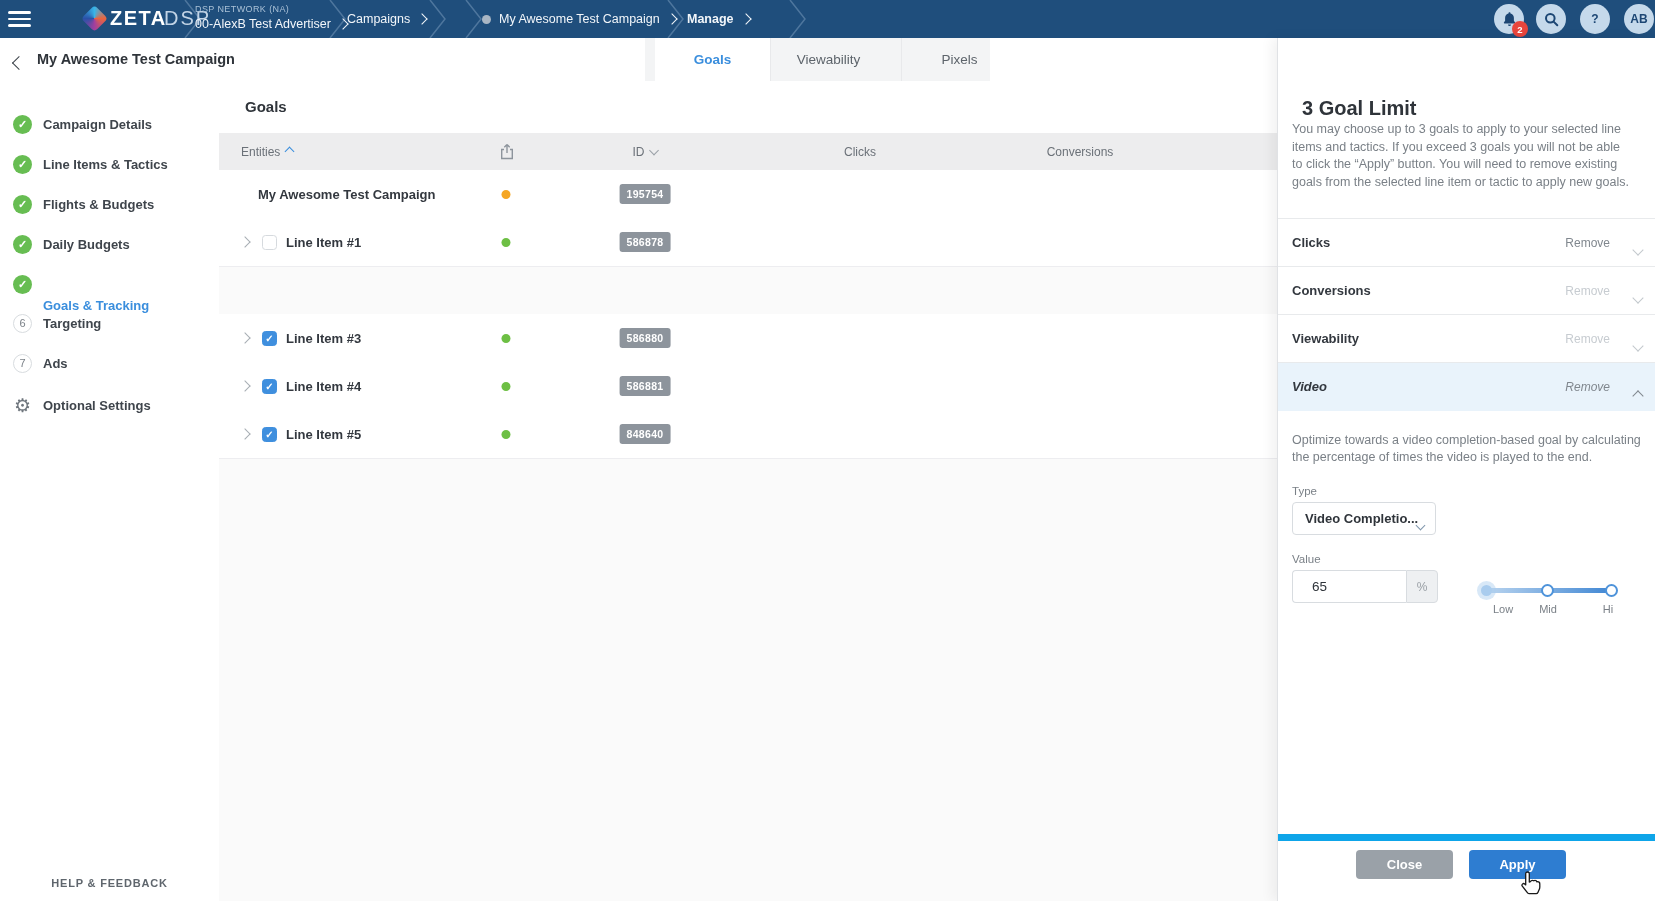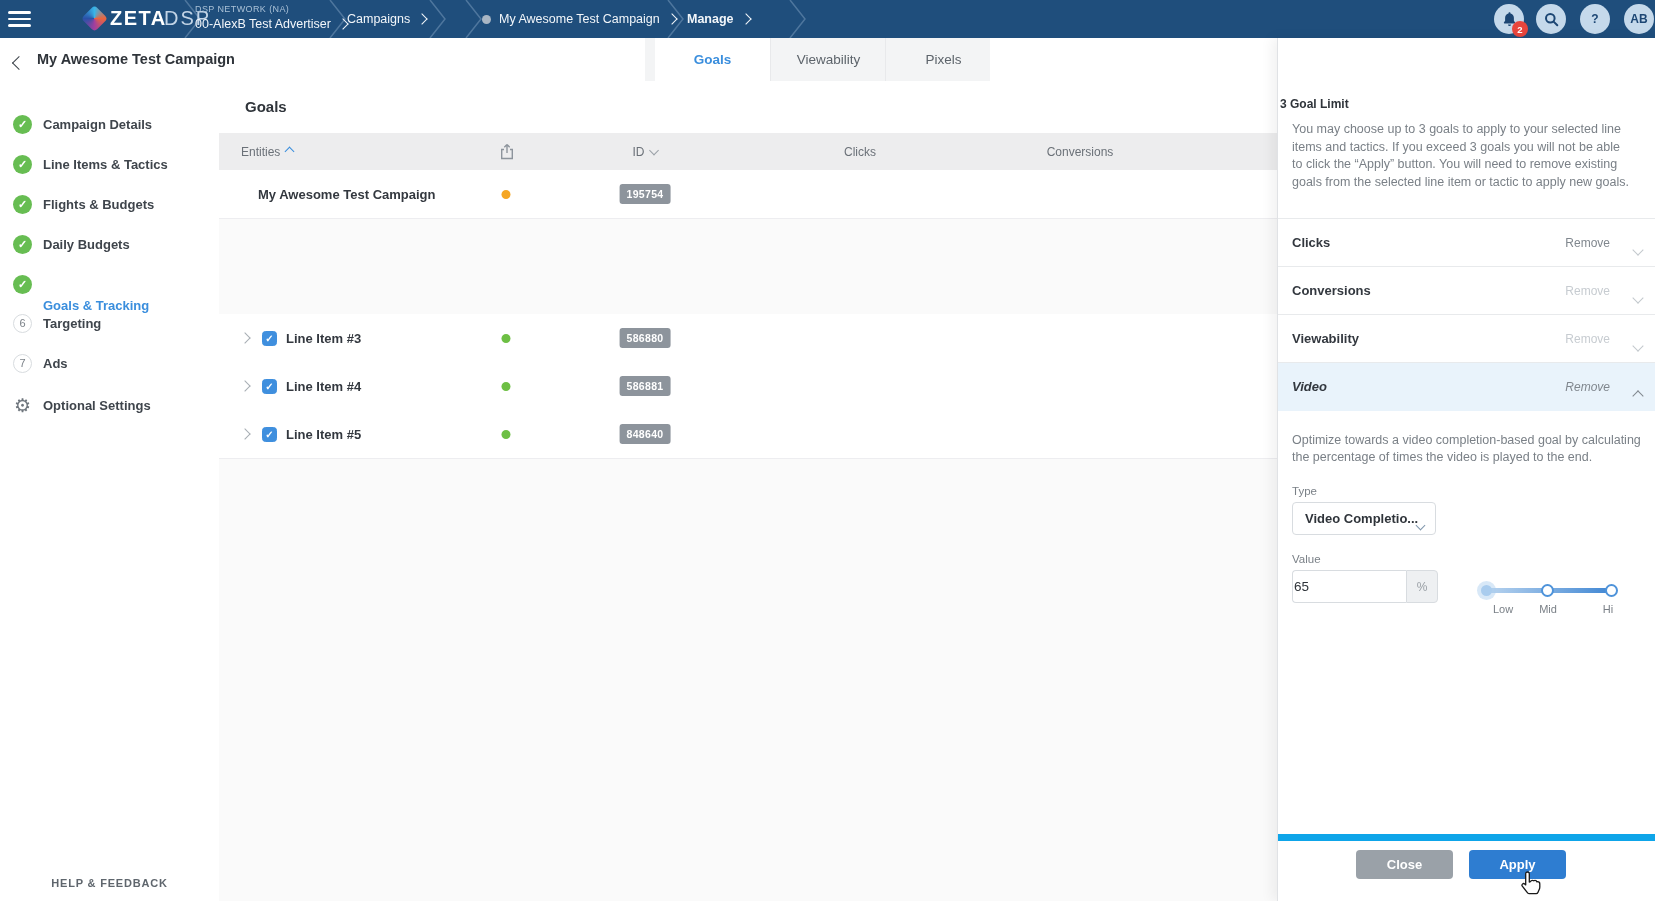--- a/index.html
+++ b/index.html
@@ -87,38 +87,38 @@
   .exp{color:#a7adb3;cursor:pointer;}
 
   
   .panel{position:absolute;left:1277px;top:38px;width:378px;height:863px;background:#fff;
          border-left:1px solid #e0e2e5;box-shadow:-5px 0 12px rgba(0,0,0,.06);}
   .panel-head{position:absolute;left:0;top:0;width:100%;height:45px;border-bottom:1px solid #e4e6e8;}
   .panel-title{position:absolute;left:14px;line-height:45px;font-size:13.5px;font-weight:bold;color:#2f343a;}
   .count-badge{position:absolute;left:211px;top:15px;min-width:18px;height:16px;border-radius:3px;
                background:#8d949c;color:#fff;font-size:10.5px;font-weight:bold;display:flex;
                align-items:center;justify-content:center;}
-  .limit-h{position:absolute;left:2px;top:59px;font-size:12px;font-weight:bold;color:#2f343a;}
+  .limit-h{position:absolute;left:24px;top:59px;font-size:20px;font-weight:bold;color:#2f343a;}
   .limit-p{position:absolute;left:14px;top:83px;width:338px;font-size:12.5px;line-height:17.5px;color:#7a8087;}
   .goalrow{position:absolute;left:0;width:100%;height:48px;border-top:1px solid #e8eaec;background:#fff;}
   .goalrow.hl{background:#e9f3fb;}
   .goalrow .lbl{position:absolute;left:14px;line-height:48px;font-size:13px;font-weight:600;color:#33383f;}
   .goalrow .remove{position:absolute;right:46px;line-height:48px;font-size:12px;color:#80878e;cursor:pointer;}
   .goalrow .remove.dis{color:#c7ccd1;}
   .goalrow .gchev{position:absolute;right:14px;top:21px;color:#c3c8cd;cursor:pointer;}
   .goalrow .gchev.dark{color:#80878e;top:23px;}
   .vdesc{position:absolute;left:14px;top:394px;width:350px;font-size:12.5px;line-height:17px;color:#7a8087;}
   .flabel{position:absolute;left:14px;font-size:11.5px;color:#7a8087;}
   .dropdown{position:absolute;left:14px;top:464px;width:144px;height:33px;border:1px solid #d8dce0;
             border-radius:4px;background:#fff;box-sizing:border-box;cursor:pointer;}
   .dropdown .val{position:absolute;left:12px;line-height:31px;font-size:13px;font-weight:bold;color:#2f343a;}
   .dropdown .dchev{position:absolute;right:11px;top:12px;color:#7f96ac;}
   .inputwrap{position:absolute;left:14px;top:532px;width:146px;height:33px;display:flex;}
   .inputwrap input{width:114px;height:33px;border:1px solid #d8dce0;border-right:none;
-                   border-radius:4px 0 0 4px;padding:0 0 0 1px;font-size:13.5px;color:#2f343a;
+                   border-radius:4px 0 0 4px;padding:0 0 0 19px;font-size:13.5px;color:#2f343a;
                    font-family:"Liberation Sans",sans-serif;box-sizing:border-box;outline:none;}
   .suffix{width:32px;height:33px;background:#eef0f2;border:1px solid #d8dce0;border-radius:0 4px 4px 0;
           box-sizing:border-box;display:flex;align-items:center;justify-content:center;
           font-size:12px;color:#9aa0a6;}
   .slider{position:absolute;left:206px;top:540px;width:130px;height:24px;}
   .strack{position:absolute;left:2px;top:10px;width:127px;height:5px;border-radius:3px;
           background:linear-gradient(90deg,#b9d4ef,#3f86d3);}
   .snode{position:absolute;border-radius:50%;cursor:pointer;}
   .snode.lo{left:-3px;top:7px;width:11px;height:11px;background:#a9ccee;box-shadow:0 0 0 4px rgba(169,204,238,.45);}
   .snode.mid{left:57px;top:6px;width:13px;height:13px;background:#fff;border:2px solid #4e93da;box-sizing:border-box;}
@@ -218,21 +218,21 @@
       <span>AB</span>
     </div>
   </div>
 
   <div class="pagehead">
     <span class="back"><span class="chev left" style="width:9px;height:9px;"></span></span>
     <span class="page-title">My Awesome Test Campaign</span>
     <div class="tabstrip">
       <div class="tab active" style="left:10px;">Goals</div>
       <div class="tab" style="left:125px;">Viewability</div>
-      <div class="tab" style="left:240px;">Pixels</div>
+      <div class="tab" style="left:256px;">Pixels</div>
     </div>
   </div>
 
   <div class="sidebar">
     <div class="side-item" style="top:33px;">
       <span class="side-ic ic-done"></span>
       <span class="side-label">Campaign Details</span>
     </div>
     <div class="side-item" style="top:73px;">
       <span class="side-ic ic-done"></span>
@@ -297,20 +297,37 @@
           <span class="name campaign">My Awesome Test Campaign</span>
         </div>
       <div class="cell ctr" style="left:287px;">
           <span class="dot orange"></span>
         </div>
       <div class="cell ctr" style="left:426px;">
           <span class="idbadge">195754</span>
         </div>
     </div>
 
+    <div class="row" style="top:137px;">
+      <div class="cell exp" style="left:22px;">
+          <span class="chev right thin"></span>
+        </div>
+      <div class="cell" style="left:43px;">
+          <span class="cb"></span>
+        </div>
+      <div class="cell" style="left:67px;">
+          <span class="name">Line Item #1</span>
+        </div>
+      <div class="cell ctr" style="left:287px;">
+          <span class="dot green"></span>
+        </div>
+      <div class="cell ctr" style="left:426px;">
+          <span class="idbadge">586878</span>
+        </div>
+    </div>
     <div class="row" style="top:233px;">
       <div class="cell exp" style="left:22px;">
           <span class="chev right thin"></span>
         </div>
       <div class="cell" style="left:43px;">
           <span class="cb checked"></span>
         </div>
       <div class="cell" style="left:67px;">
           <span class="name">Line Item #3</span>
         </div>

